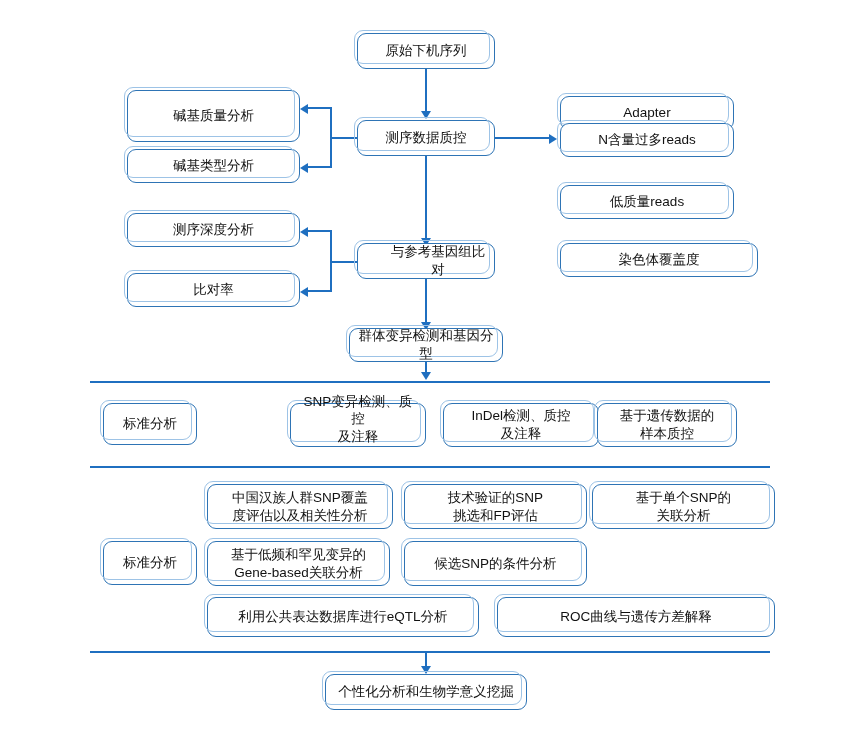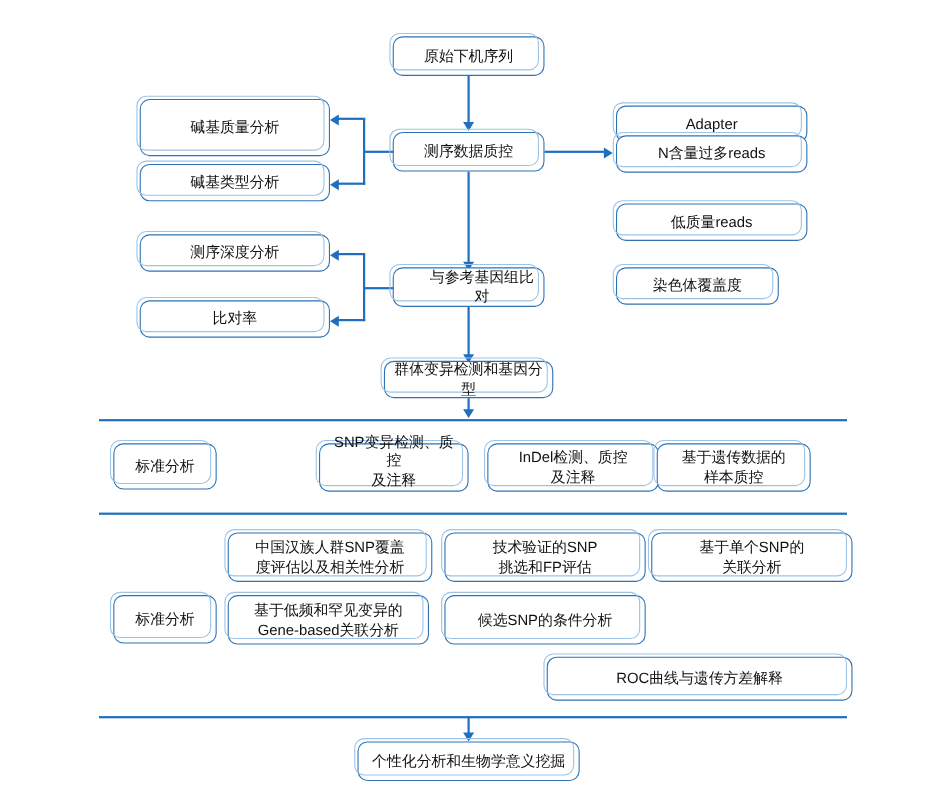--- a/index.html
+++ b/index.html
@@ -98,21 +98,21 @@
   <div class="node" style="left:560px;top:123px;width:174px;height:34px;">
     <span class="ghost"></span>
     <span class="lbl">N含量过多reads</span>
   </div>
 
   <div class="node" style="left:560px;top:185px;width:174px;height:34px;">
     <span class="ghost"></span>
     <span class="lbl">低质量reads</span>
   </div>
 
-  <div class="node" style="left:560px;top:243px;width:148px;height:34px;">
+  <div class="node" style="left:560px;top:243px;width:198px;height:34px;">
     <span class="ghost"></span>
     <span class="lbl">染色体覆盖度</span>
   </div>
 
   <div class="ln v" style="left:425px;top:156px;height:87px;"></div>
   <div class="arw down" style="left:420.5px;top:238px;"></div>
 
   <div class="node" style="left:357px;top:243px;width:138px;height:36px;padding-left:24px;">
     <span class="ghost"></span>
     <span class="lbl">与参考基因组比对</span>
@@ -201,20 +201,24 @@
     <span class="lbl">基于低频和罕见变异的
 Gene-based关联分析</span>
   </div>
 
   <div class="node" style="left:404px;top:541px;width:183px;height:45px;">
     <span class="ghost"></span>
     <span class="lbl">候选SNP的条件分析</span>
   </div>
 
 
+  <div class="node" style="left:207px;top:597px;width:272px;height:40px;">
+    <span class="ghost"></span>
+    <span class="lbl">利用公共表达数据库进行eQTL分析</span>
+  </div>
 
   <div class="node" style="left:497px;top:597px;width:278px;height:40px;">
     <span class="ghost"></span>
     <span class="lbl">ROC曲线与遗传方差解释</span>
   </div>
 
   <div class="rule" style="top:651px;"></div>
 
   <div class="ln v" style="left:425px;top:651px;height:20px;"></div>
   <div class="arw down" style="left:420.5px;top:666px;"></div>

